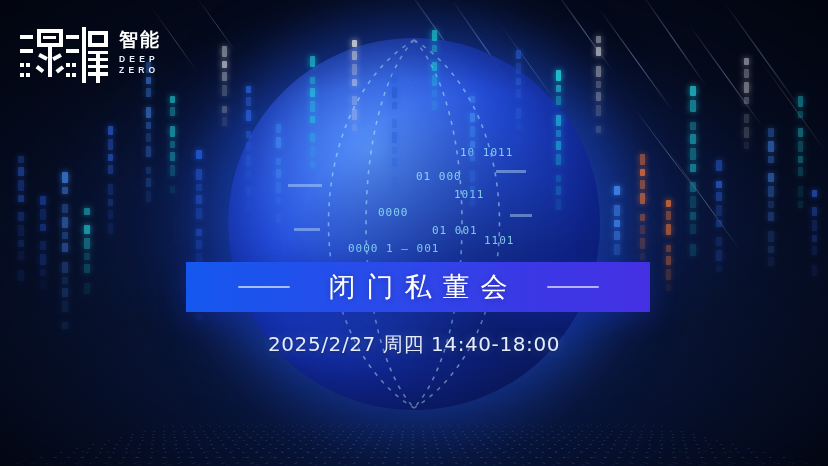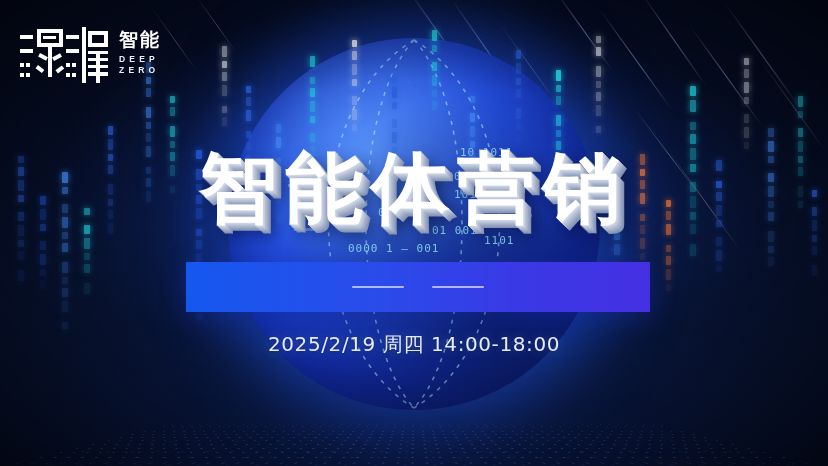--- a/index.html
+++ b/index.html
@@ -591,23 +591,23 @@
       <div class="logo-right">
         <div class="logo-cn">智能</div>
         <div class="logo-en">
           <span>DEEP</span>
           <span>ZERO</span>
         </div>
       </div>
     </div>
 
 
-    <div class="headline">智能体营销</div>
 
     <div class="ribbon">
       <span class="dash"></span>
+      <span class="rtext">闭门私董会</span>
       <span class="dash"></span>
     </div>
 
-    <div class="datetime">2025/2/19  周四  14:00-18:00</div>
+    <div class="datetime">2025/2/27  周四  14:40-18:00</div>
 
   </div>
 </div>
 
 </body></html>

